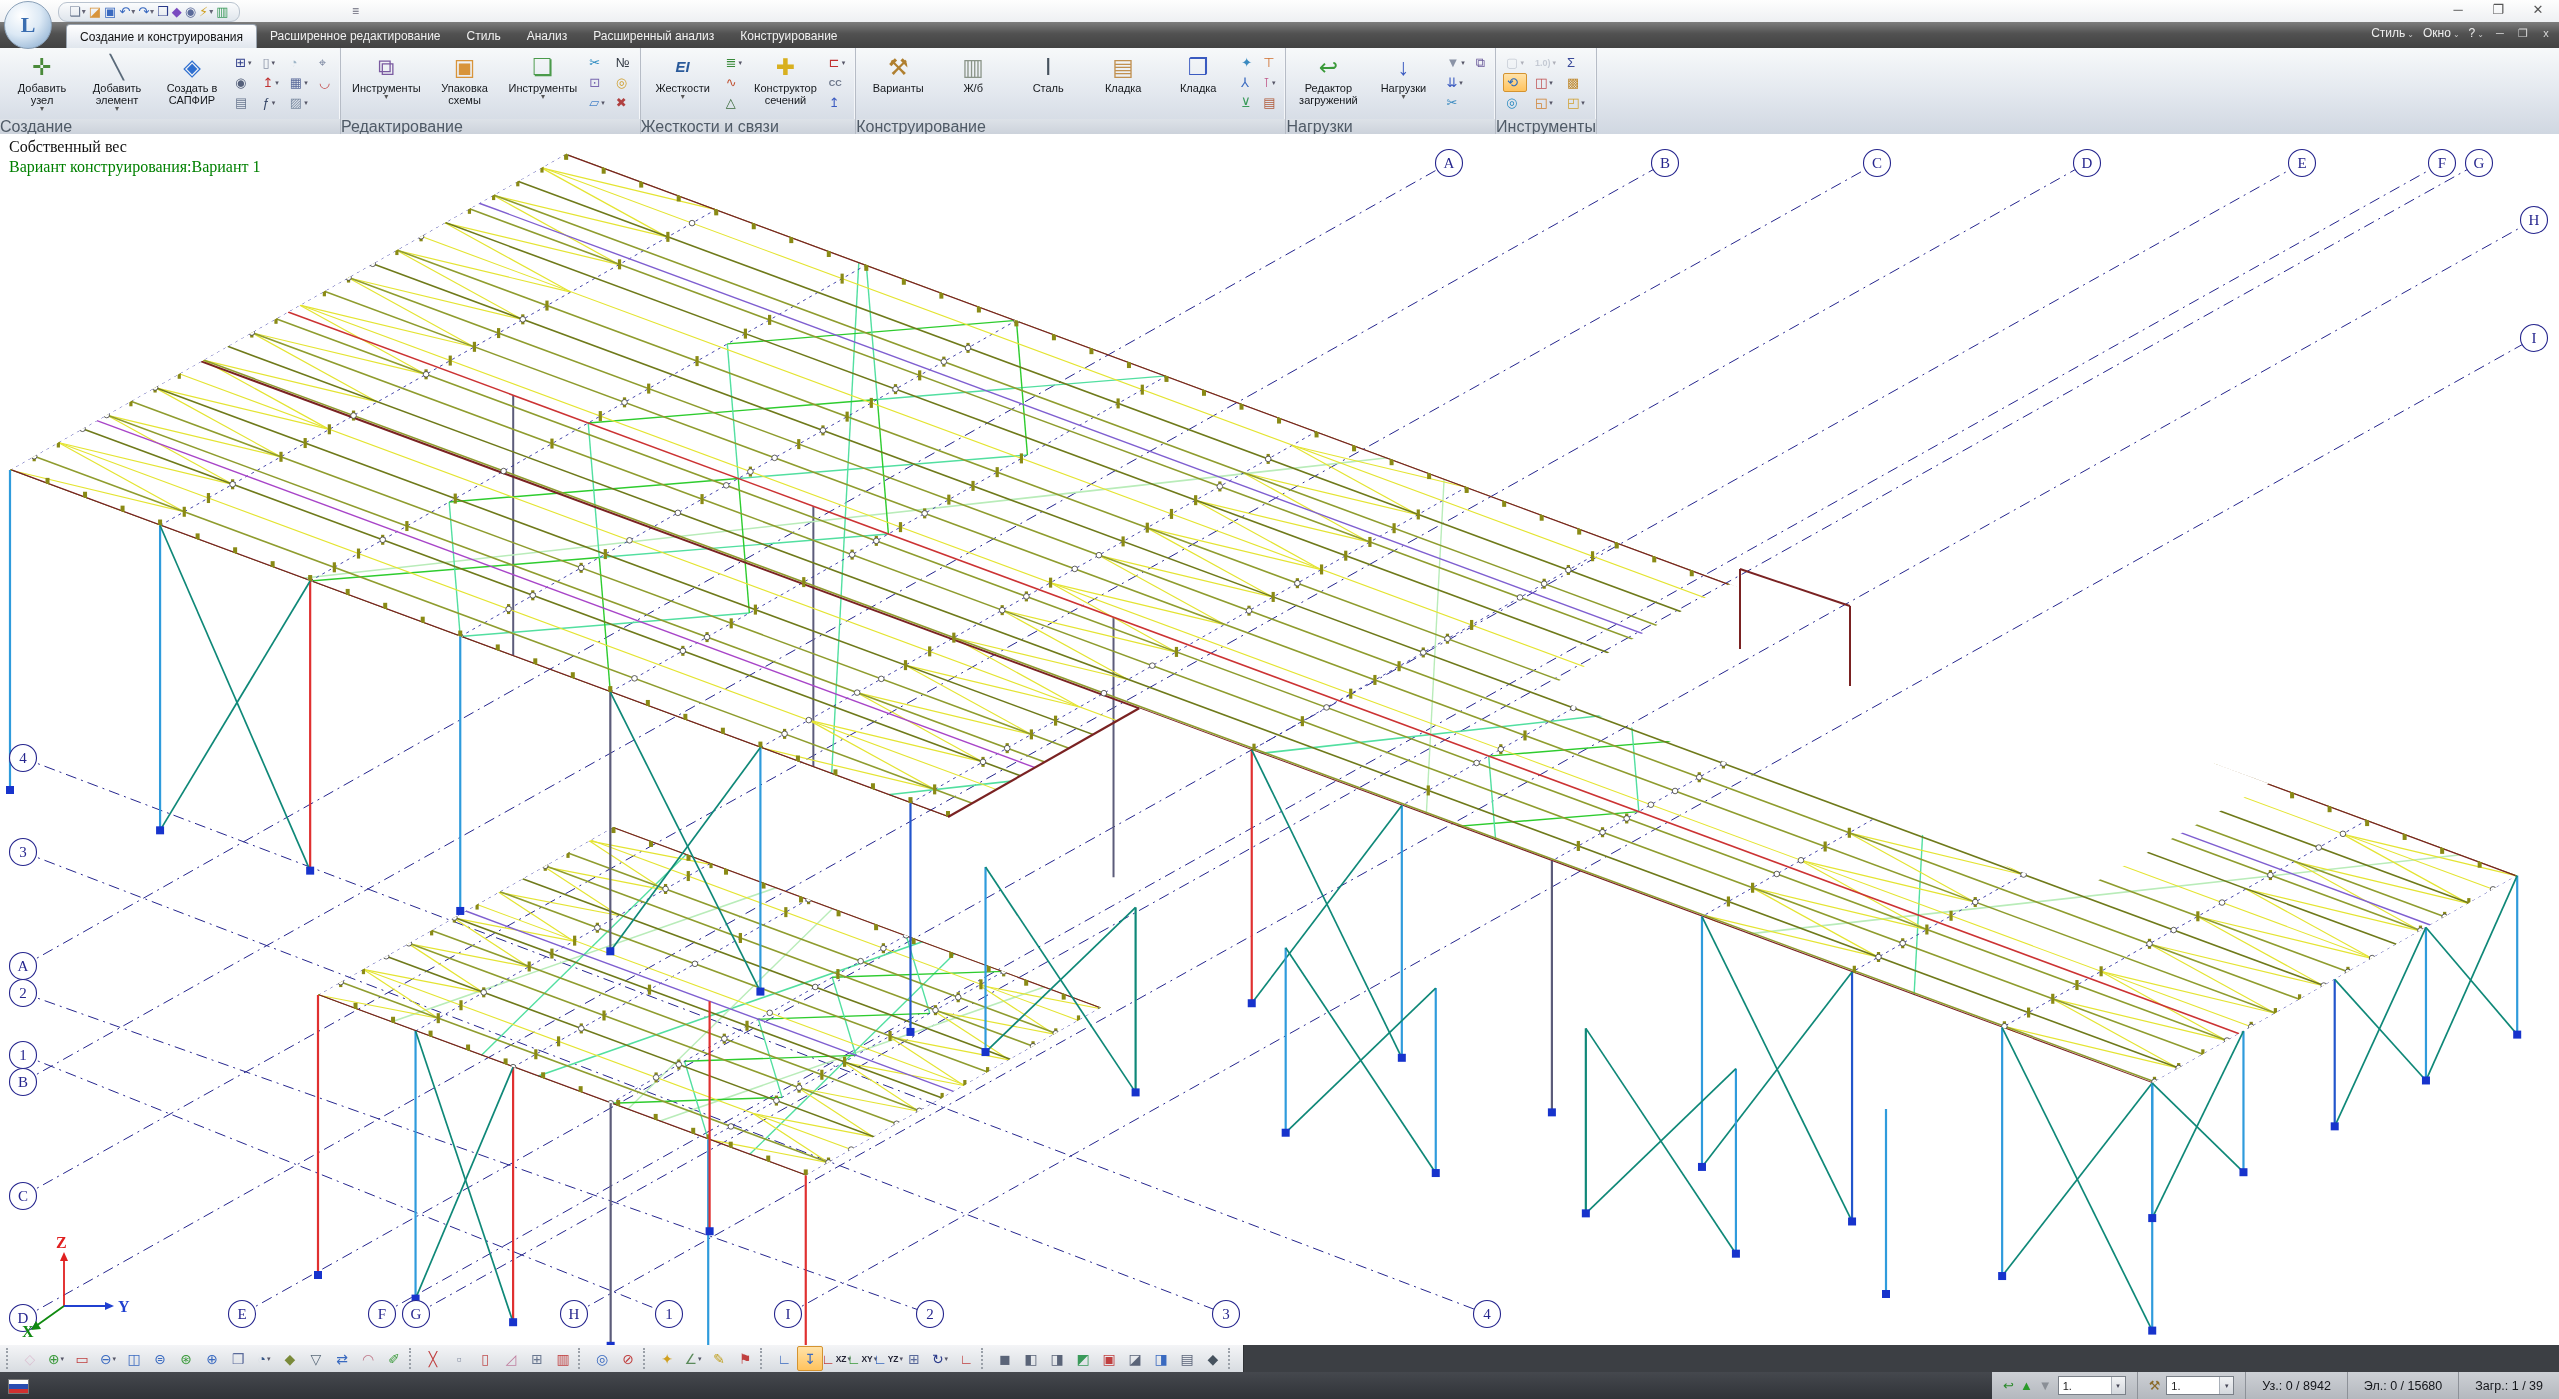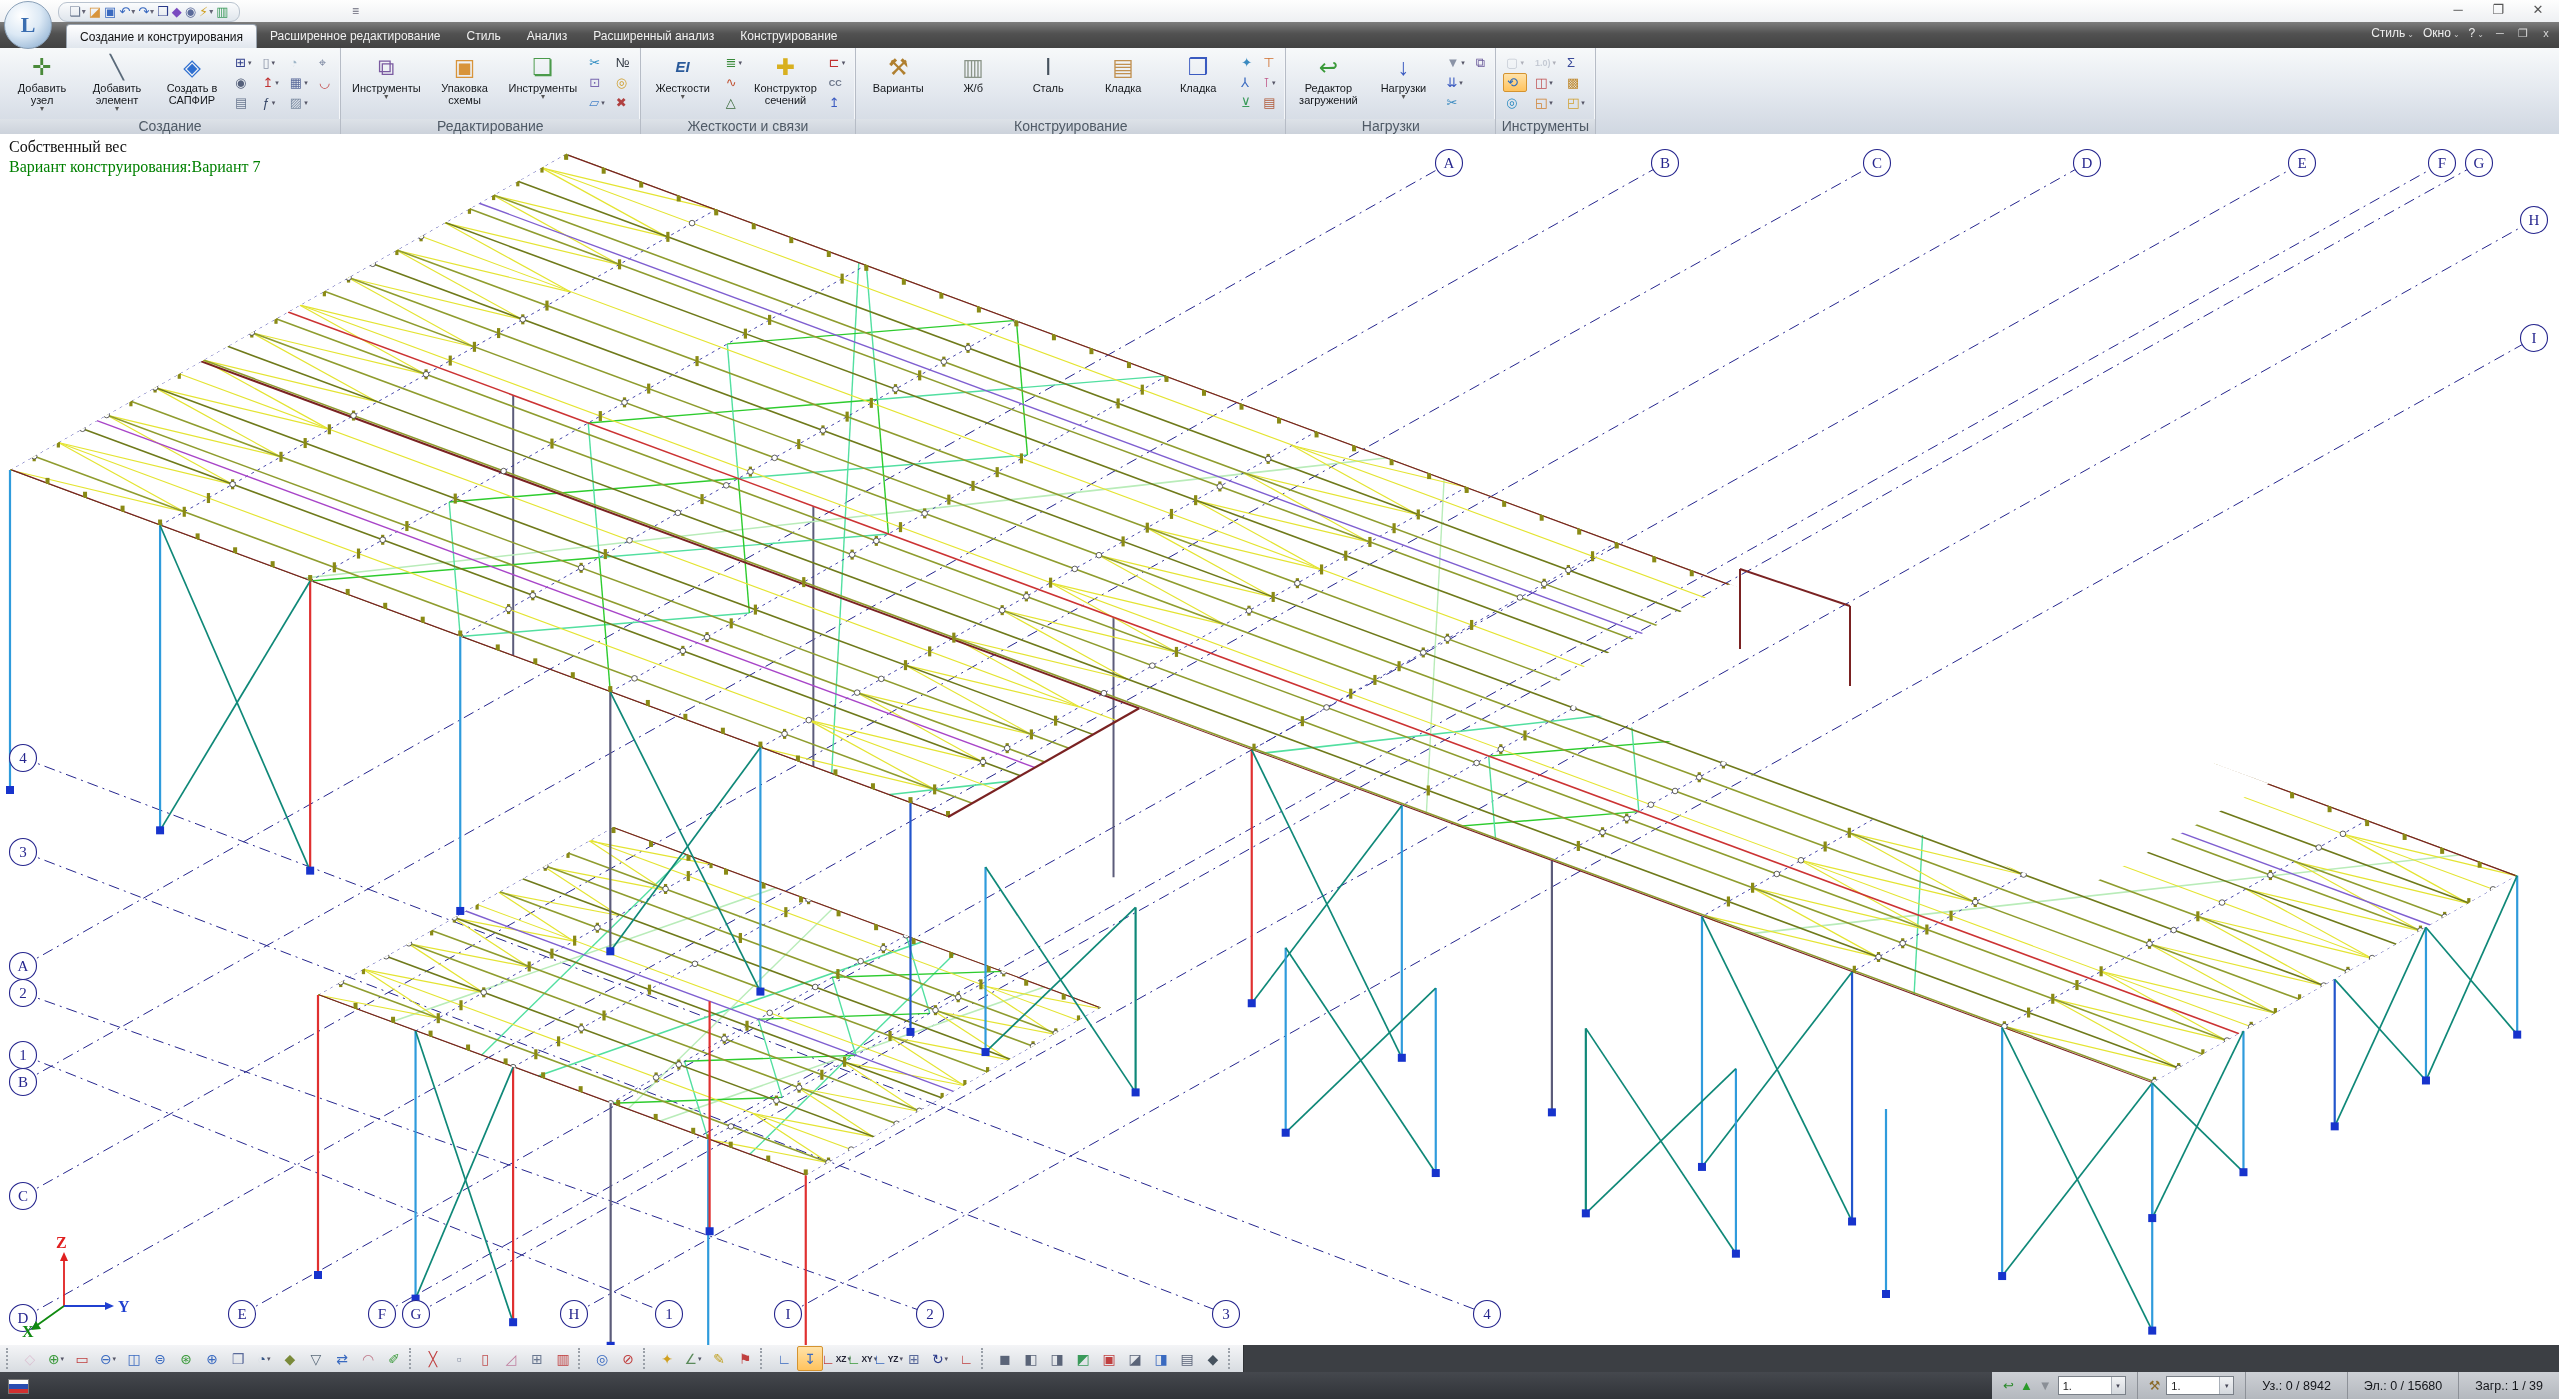--- a/index.html
+++ b/index.html
@@ -26,21 +26,21 @@
   .tab.active{background:linear-gradient(#ffffff,#e9edf3 70%,#dfe5ec);color:#111;
               border-radius:4px 4px 0 0;border:1px solid #9aa4b0;border-bottom:none;}
   #tab-right{position:absolute;right:6px;top:26px;display:flex;align-items:center;gap:9px;color:#eee;font-size:12px;}
   #tab-right .mi .arr{font-size:8px;color:#ccc;margin-left:2px;}
   #tab-right .wglyph{color:#d8d8d8;font-size:11px;width:14px;text-align:center;}
   
   #ribbon{top:48px;height:86px;background:linear-gradient(#f7f9fa,#e2e7ee 55%,#d0d7e1);
           border-bottom:1px solid #8f97a3;display:flex;}
   .rgroup{display:flex;flex-direction:column;border-right:1px solid #b6bcc6;box-shadow:inset -1px 0 0 #f4f6f9;}
   .rg-items{display:flex;align-items:flex-start;padding:3px 7px 0 7px;gap:5px;flex:1;}
-  .rg-label{height:15px;text-align:center;font-size:14px;color:#4f5a66;line-height:15px;
+  .rg-label{height:15px;font-size:16px;color:#4f5a66;line-height:15px;
             background:linear-gradient(#dde2e8,#ccd2db);}
   .rbig{display:flex;flex-direction:column;align-items:center;min-width:62px;max-width:92px;
         padding:1px 4px;border-radius:3px;text-align:center;font-size:11px;line-height:1.1;
         color:#15181c;white-space:pre-line;cursor:default;}
   .rbig .ric{font-size:23px;height:30px;line-height:30px;}
   .rbig .arr{font-size:8px;color:#555;height:8px;line-height:6px;}
   .rg-col{display:flex;flex-direction:column;gap:1px;padding-top:2px;}
   .rsm{display:flex;align-items:center;height:19px;padding:0 3px;border-radius:2px;font-size:13px;cursor:default;}
   .rsm .arr{font-size:7px;color:#556;margin-left:2px;}
   .rsm.dis{opacity:.42;}
@@ -365,21 +365,21 @@
           </div>
         </div>
       </div>
       <div class="rg-label">Инструменты</div>
     </div>
   </div>
 
 <div id="canvas" class="bar">
   <div id="overlay-text">
     <div style="color:#111">Собственный вес</div>
-    <div id="variant-label" style="color: rgb(0, 128, 0);">Вариант конструирования:Вариант 7</div>
+    <div id="variant-label" style="color: rgb(0, 128, 0);">Вариант конструирования:Вариант 1</div>
   </div>
   <svg id="scene" width="2559" height="1211" viewBox="0 0 2559 1211">
       <g>
         <line x1="23" y1="832" x2="1449" y2="29" stroke="#26268e" stroke-width="1" stroke-dasharray="11 5 2 5"></line>
         <line x1="23" y1="948" x2="1665" y2="29" stroke="#26268e" stroke-width="1" stroke-dasharray="11 5 2 5"></line>
         <line x1="23" y1="1062" x2="1877" y2="29" stroke="#26268e" stroke-width="1" stroke-dasharray="11 5 2 5"></line>
         <line x1="23" y1="1184" x2="2087" y2="29" stroke="#26268e" stroke-width="1" stroke-dasharray="11 5 2 5"></line>
         <line x1="242" y1="1180" x2="2302" y2="29" stroke="#26268e" stroke-width="1" stroke-dasharray="11 5 2 5"></line>
         <line x1="382" y1="1180" x2="2442" y2="29" stroke="#26268e" stroke-width="1" stroke-dasharray="11 5 2 5"></line>
         <line x1="416" y1="1180" x2="2479" y2="29" stroke="#26268e" stroke-width="1" stroke-dasharray="11 5 2 5"></line>

